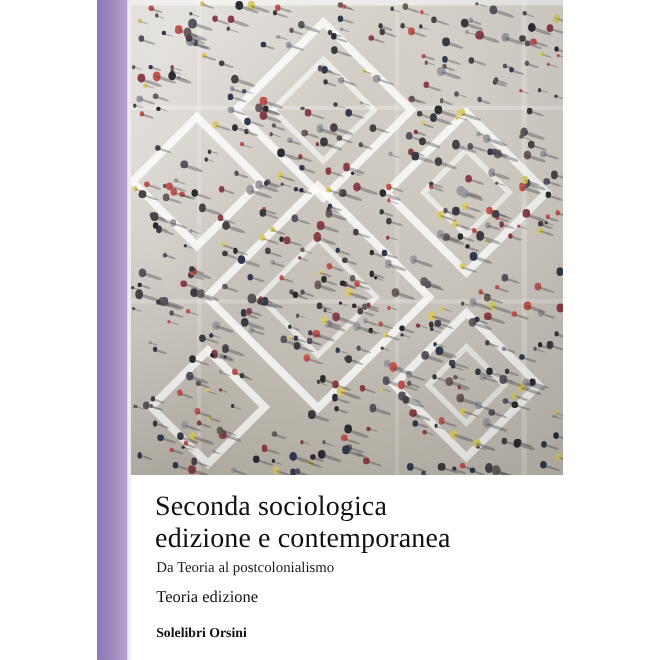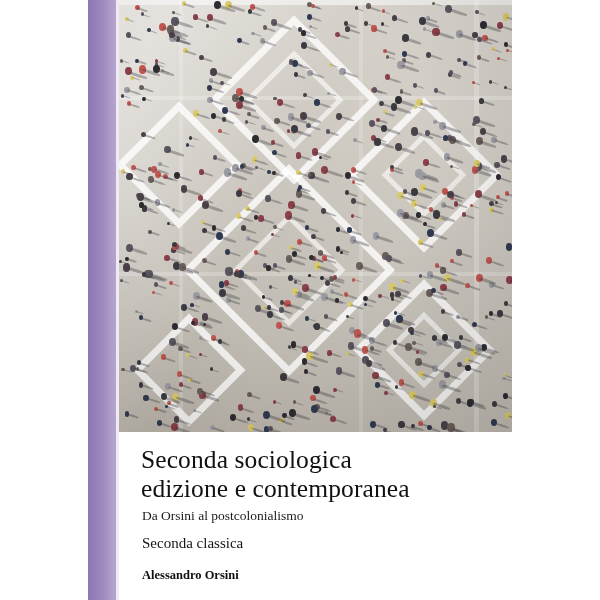--- a/index.html
+++ b/index.html
@@ -834,23 +834,23 @@
         <div class="photo-vignette"></div>
       </div>
 
       <div class="textblock">
 
         <div class="title">
           <span>Seconda sociologica</span>
           <span class="line2">edizione e contemporanea</span>
         </div>
 
-        <div class="subtitle">Da Orsini al postcolonialismo</div>
-        <div class="edition">Seconda classica</div>
-        <div class="author">Alessandro Orsini</div>
+        <div class="subtitle">Da Teoria al postcolonialismo</div>
+        <div class="edition">Teoria edizione</div>
+        <div class="author">Solelibri Orsini</div>
 
         <div class="logos">
 
 
 
         </div>
       </div>
 
     </div>
   </div>

